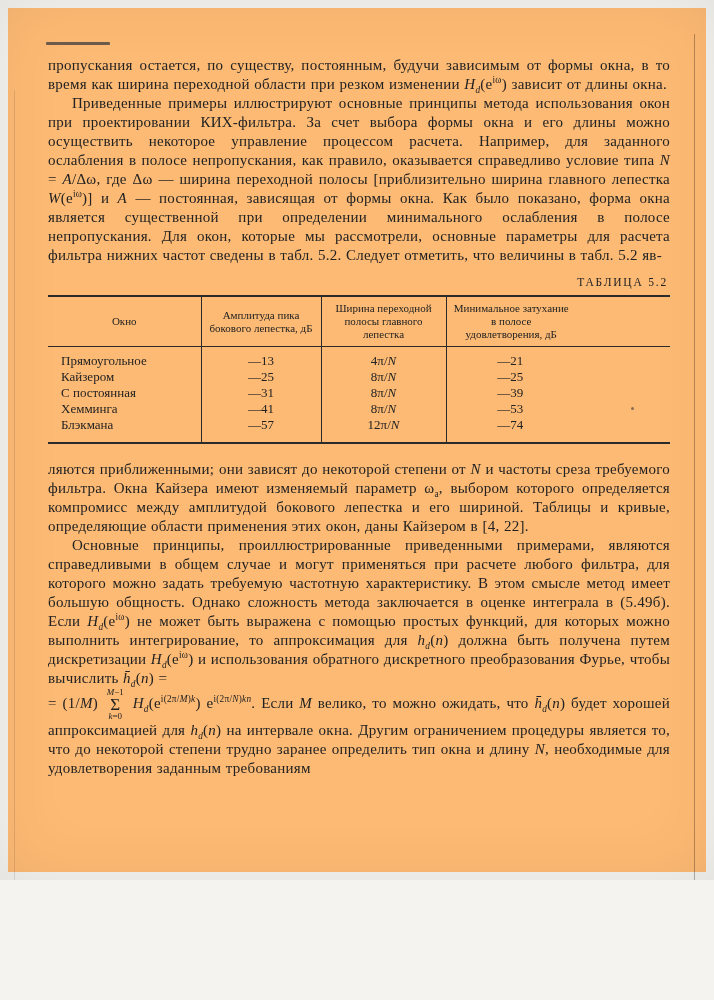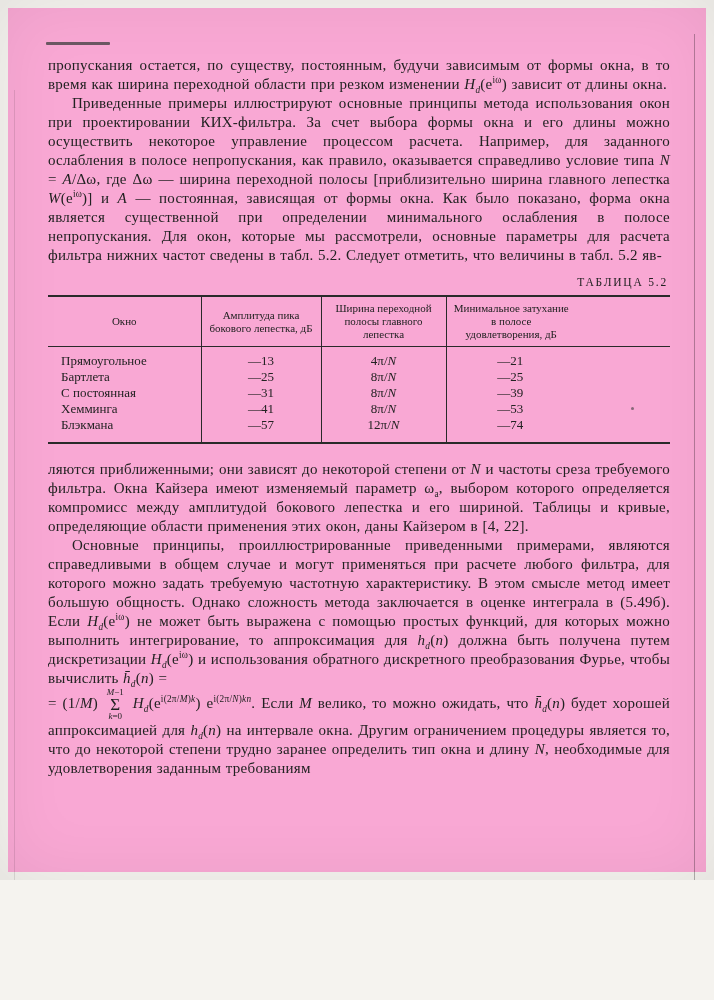--- a/index.html
+++ b/index.html
@@ -4,21 +4,21 @@
 <style>
   html,body{margin:0;padding:0;}
   body{
     width:714px;height:1000px;overflow:hidden;
     background:#f5f3ef;
     font-family:"Liberation Serif", serif;
     color:#222;
   }
   .page{
     position:relative;width:714px;height:880px;
-    background:#f9a8d4;
+    background:#fdba74;
     box-shadow:inset 0 0 70px rgba(0,0,0,0.07), inset 0 0 0 8px #f4f2ee;
     overflow:hidden;
   }
   
   .artifact{position:absolute;background:#3c3c3c;}
   .dash-top{left:46px;top:42px;width:64px;height:3px;opacity:.75;border-radius:1px;}
   .line-right{left:694px;top:34px;width:1px;height:934px;background:rgba(0,0,0,.28);}
   .line-bottom{left:36px;top:965px;width:662px;height:1px;background:rgba(0,0,0,.22);}
   .line-left{left:14px;top:90px;width:1px;height:820px;background:rgba(0,0,0,.10);}
   .dot-margin{left:631px;top:407px;width:3px;height:3px;border-radius:50%;opacity:.6;}
@@ -115,21 +115,21 @@
         </tr>
       </thead>
       <tbody>
         <tr>
           <td>Прямоугольное</td>
           <td>—13</td>
           <td>4π/<i>N</i></td>
           <td>—21</td>
         </tr>
         <tr>
-          <td>Бартлета</td>
+          <td>Кайзером</td>
           <td>—25</td>
           <td>8π/<i>N</i></td>
           <td>—25</td>
         </tr>
         <tr>
           <td>С постоянная</td>
           <td>—31</td>
           <td>8π/<i>N</i></td>
           <td>—39</td>
         </tr>

